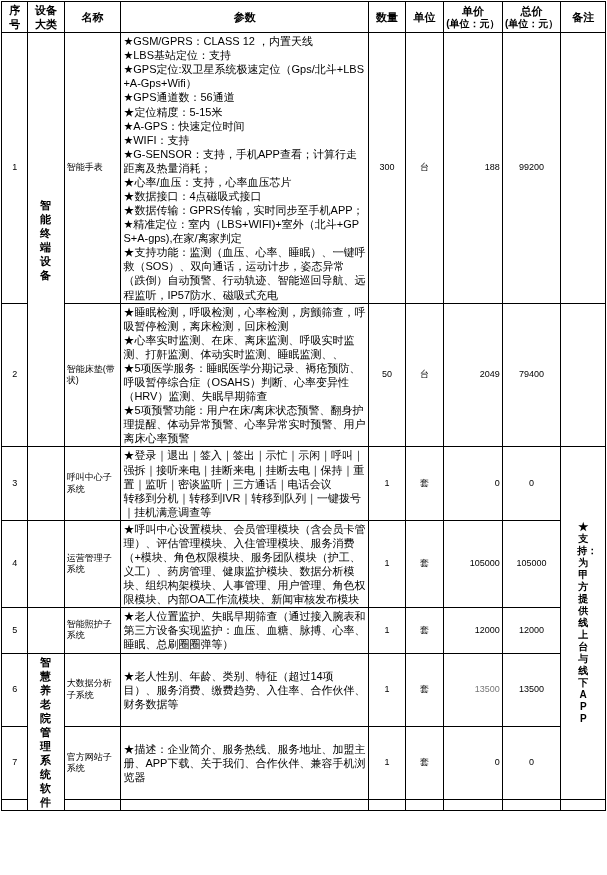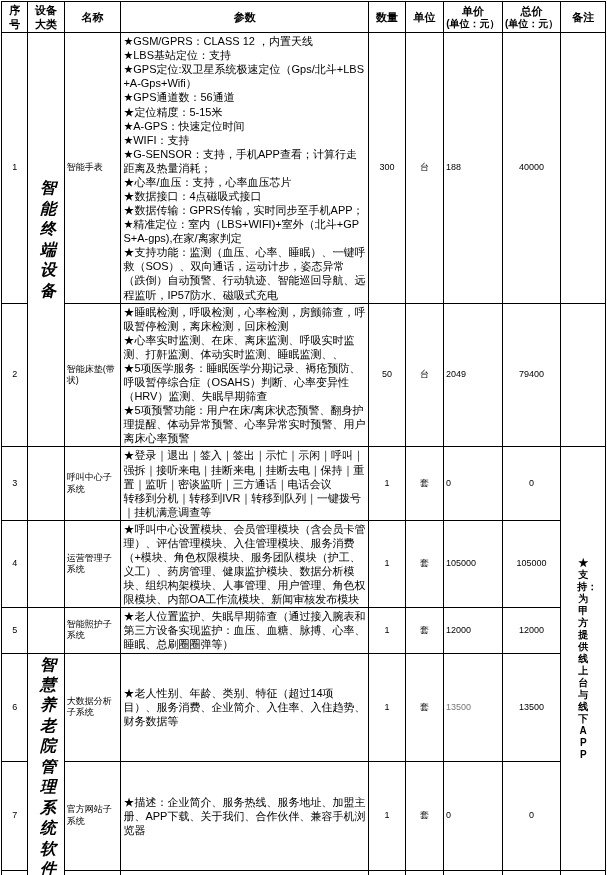--- a/index.html
+++ b/index.html
@@ -43,36 +43,35 @@
     display: block;
     font-size: 10px;
     font-weight: bold;
   }
   .c-idx { text-align: center; width: 26px; margin-left: 12px; }
   .c-cat { text-align: center; width: 36px; font-weight: bold; }
   .c-name { width: 56px; }
   .c-param { text-align: left; width: 245px; }
   .c-qty { text-align: center; width: 36px; }
   .c-unit { text-align: center; width: 38px; }
-  .c-price { text-align: left; width: 58px; }
+  .c-price { text-align: right; width: 58px; }
   .c-total { text-align: center; width: 58px; margin-left: 32px; }
   .c-remark { text-align: center; width: 44px; }
 
   .param-body {
     font-size: 11px;
     line-height: 1.3;
     white-space: pre-line;
     text-align: left;
   }
   .vert {
     font-weight: bold;
-    font-size: 16px;
+    font-size: 11px;
     letter-spacing: 1px;
     line-height: 1.15;
-    font-style: italic;
   }
   .vert-inner {
     display: block;
     width: 12px;
     margin: 0 auto;
     word-break: break-all;
     text-align: center;
   }
   .remark-vert {
     font-size: 10px;
@@ -146,21 +145,21 @@
 ★WIFI：支持
 ★G-SENSOR：支持，手机APP查看；计算行走距离及热量消耗；
 ★心率/血压：支持，心率血压芯片
 ★数据接口：4点磁吸式接口
 ★数据传输：GPRS传输，实时同步至手机APP；
 ★精准定位：室内（LBS+WIFI)+室外（北斗+GPS+A-gps),在家/离家判定
 ★支持功能：监测（血压、心率、睡眠）、一键呼救（SOS）、双向通话，运动计步，姿态异常（跌倒）自动预警、行动轨迹、智能巡回导航、远程监听，IP57防水、磁吸式充电</td>
         <td class="c-qty">300</td>
         <td class="c-unit">台</td>
         <td class="c-price">188</td>
-        <td class="c-total">40000</td>
+        <td class="c-total">99200</td>
         <td class="c-remark"></td>
       </tr>
 
       <tr>
         <td class="c-idx">2</td>
         <td class="c-name">智能床垫(带状)</td>
         <td class="c-param param-body">★睡眠检测，呼吸检测，心率检测，房颤筛查，呼吸暂停检测，离床检测，回床检测
 ★心率实时监测、在床、离床监测、呼吸实时监测、打鼾监测、体动实时监测、睡眠监测、、
 ★5项医学服务：睡眠医学分期记录、褥疮预防、呼吸暂停综合症（OSAHS）判断、心率变异性（HRV）监测、失眠早期筛查
 ★5项预警功能：用户在床/离床状态预警、翻身护理提醒、体动异常预警、心率异常实时预警、用户离床心率预警</td>
@@ -207,21 +206,21 @@
         <td class="c-price">12000</td>
         <td class="c-total">12000</td>
       </tr>
 
       <tr>
         <td class="c-idx">6</td>
         <td class="c-cat vert" rowspan="3">
           <span class="vert-inner">智慧养老院管理系统软件</span>
         </td>
         <td class="c-name">大数据分析子系统</td>
-        <td class="c-param param-body">★老人性别、年龄、类别、特征（超过14项目）、服务消费、企业简介、入住率、入住趋势、财务数据等</td>
+        <td class="c-param param-body">★老人性别、年龄、类别、特征（超过14项目）、服务消费、缴费趋势、入住率、合作伙伴、财务数据等</td>
         <td class="c-qty">1</td>
         <td class="c-unit">套</td>
         <td class="c-price muted">13500</td>
         <td class="c-total">13500</td>
       </tr>
 
       <tr>
         <td class="c-idx">7</td>
         <td class="c-name">官方网站子系统</td>
         <td class="c-param param-body">★描述：企业简介、服务热线、服务地址、加盟主册、APP下载、关于我们、合作伙伴、兼容手机浏览器</td>

